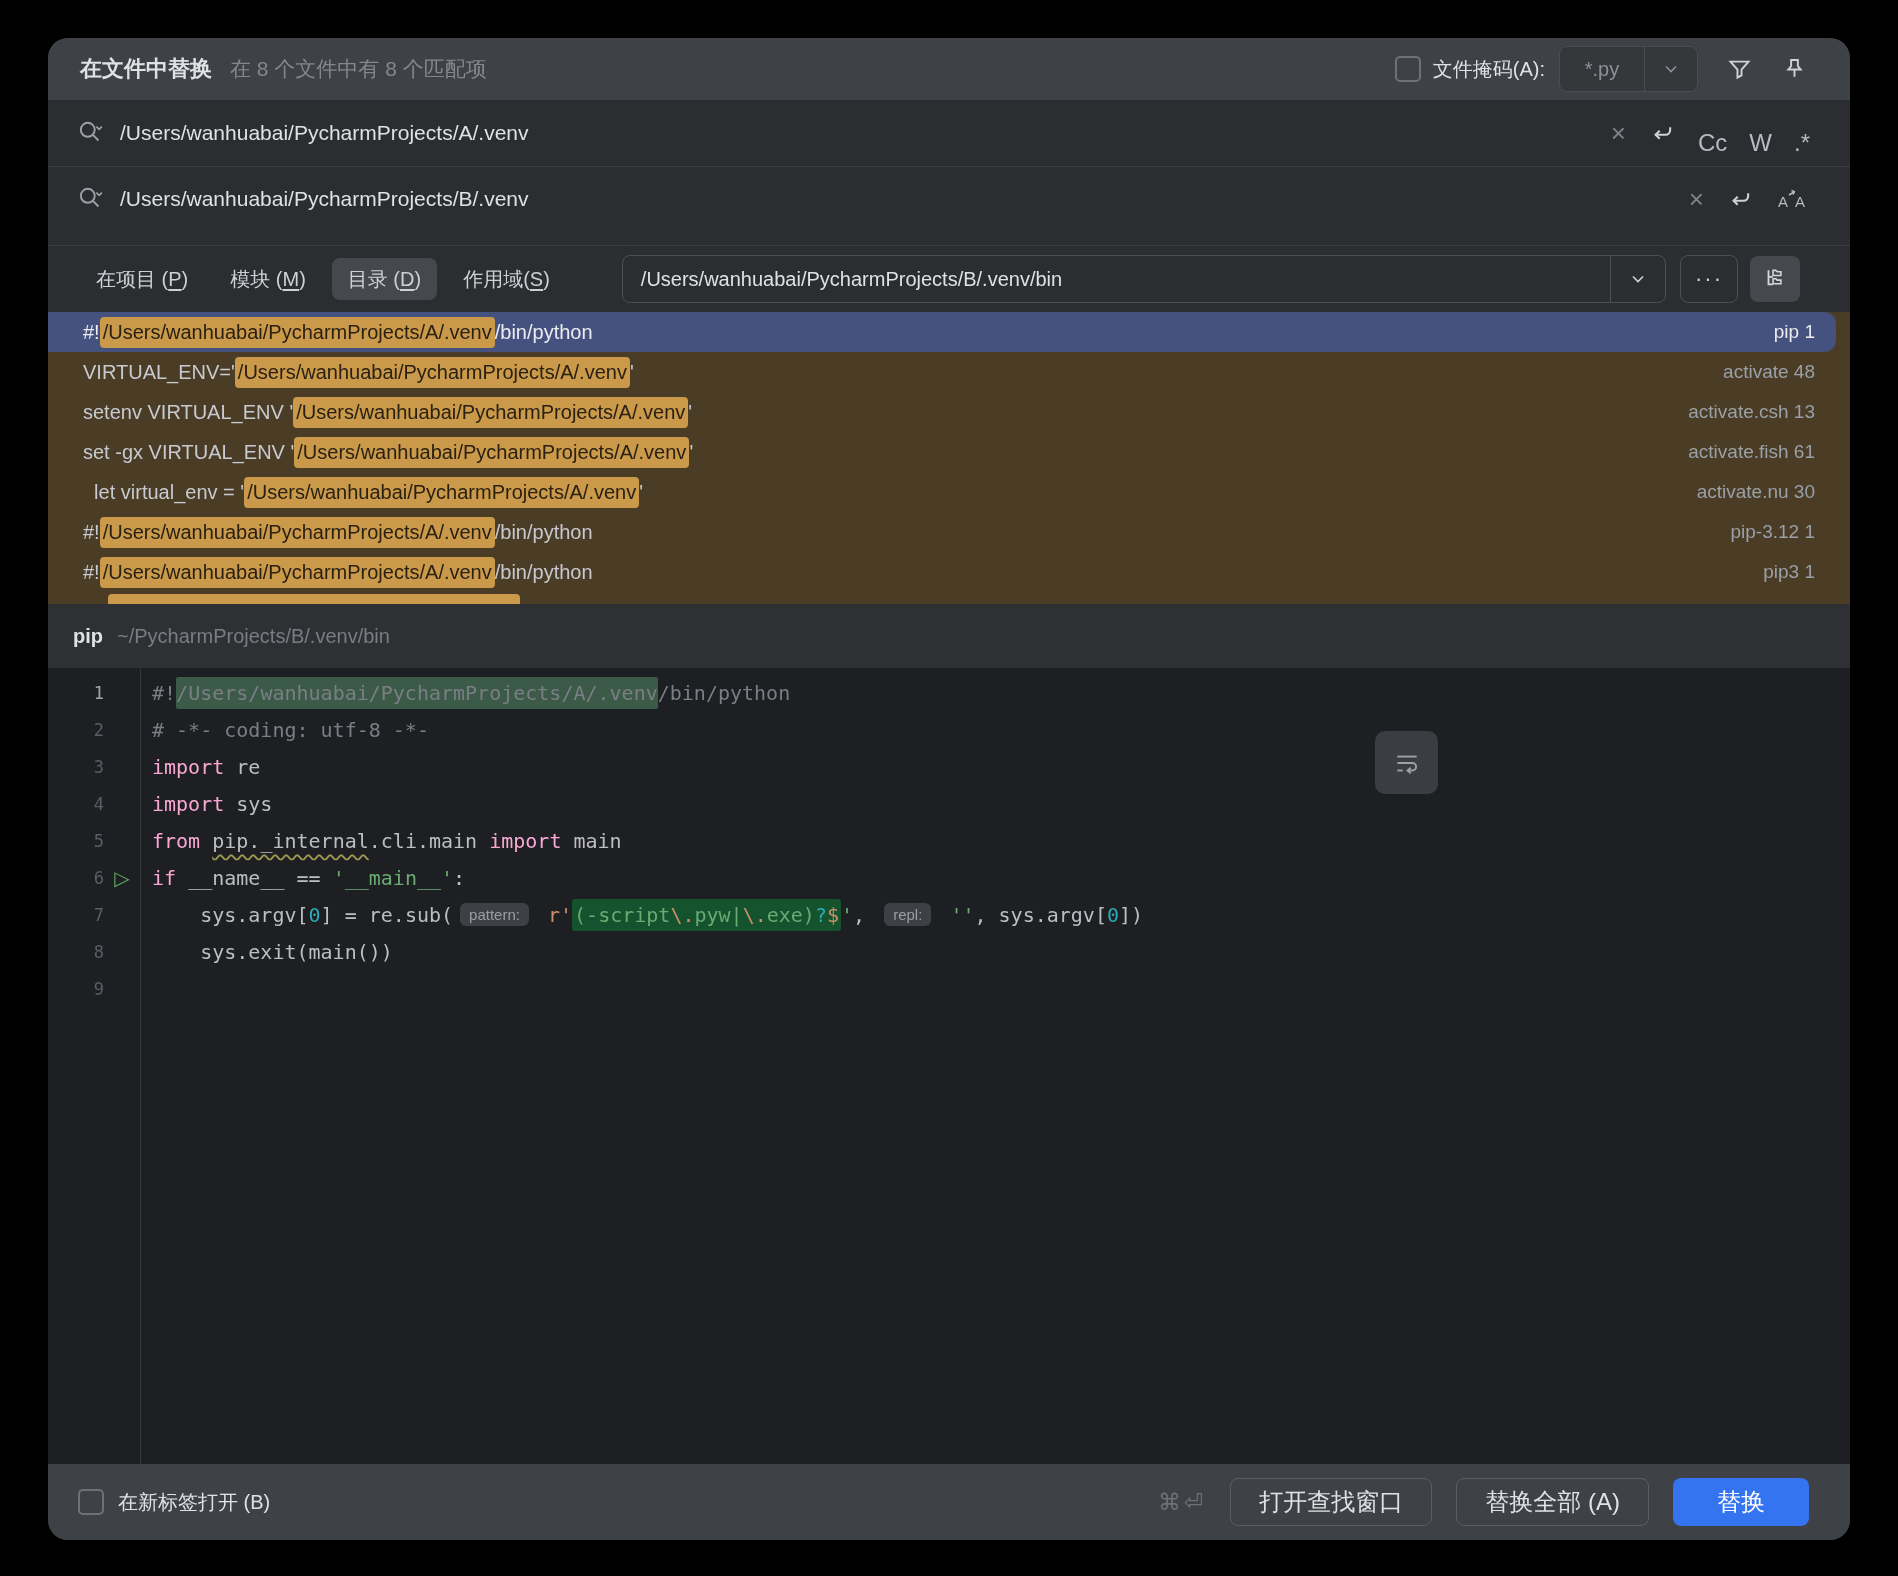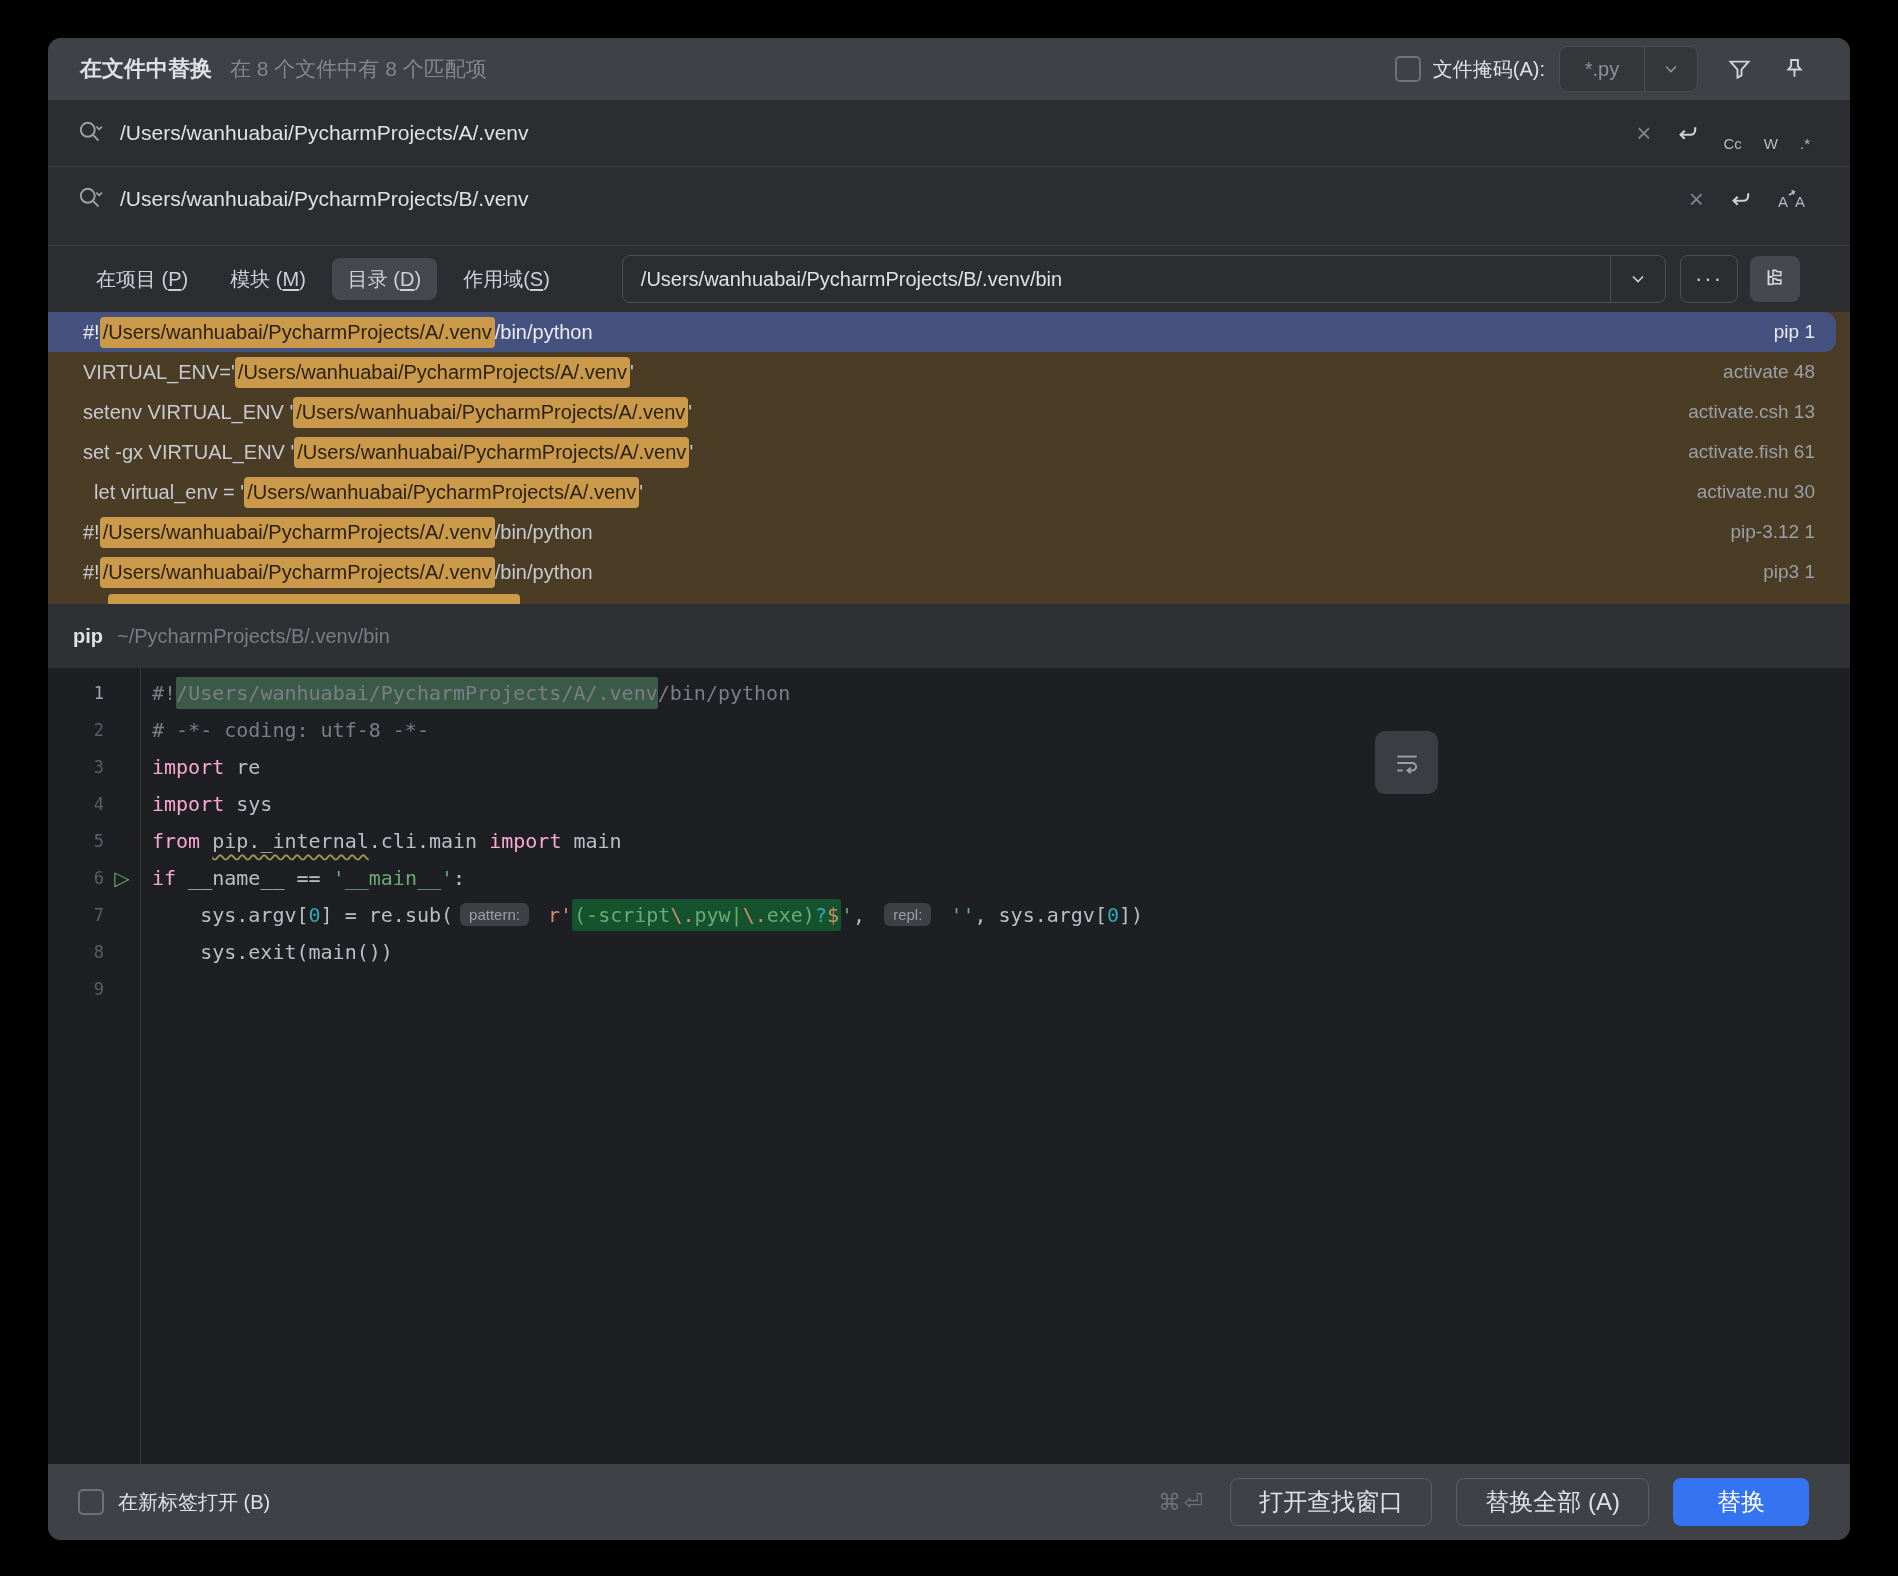--- a/index.html
+++ b/index.html
@@ -1,38 +1,38 @@
 <!DOCTYPE html>
 <html><head>
 <meta charset="utf-8">
 <style>
   html,body{margin:0;padding:0;background:#000;width:1898px;height:1576px;overflow:hidden;
     font-family:"Liberation Sans",sans-serif;-webkit-font-smoothing:antialiased;}
   .dialog{position:absolute;left:48px;top:38px;width:1802px;height:1502px;background:#2B2D30;
-    border-radius:13px;overflow:hidden;display:flex;flex-direction:column;}
+    border-radius:20px;overflow:hidden;display:flex;flex-direction:column;}
   
   .titlebar{height:62px;background:#3E4145;display:flex;align-items:center;padding:0 42px 0 32px;flex:none;}
   .title{color:#DFE1E5;font-size:22px;font-weight:700;}
   .subtitle{color:#83878E;font-size:21px;margin-left:18px;}
   .tb-right{margin-left:auto;display:flex;align-items:center;}
   .checkbox{width:22px;height:22px;border:2px solid #6E7278;border-radius:5px;background:transparent;flex:none;}
   .mask-label{color:#DFE1E5;font-size:20px;margin-left:12px;}
   .mask-combo{display:flex;margin-left:14px;height:44px;border:1px solid #4A4D52;border-radius:8px;background:#35373B;overflow:hidden;}
   .mask-value{width:84px;display:flex;align-items:center;justify-content:center;color:#8C9099;font-size:20px;}
   .mask-chev{width:52px;display:flex;align-items:center;justify-content:center;border-left:1px solid #4A4D52;}
   .tb-icon{margin-left:28px;display:flex;align-items:center;}
   
   .frow{display:flex;align-items:center;padding:0 40px 0 28px;background:#2B2D30;flex:none;}
   .search-row{height:66px;}
   .replace-row{height:64px;border-top:1px solid #3C3E42;}
   .loupe{flex:none;margin-right:14px;display:flex;align-items:center;}
   .field-text{color:#DFE1E5;font-size:21px;white-space:pre;overflow:hidden;flex:1;}
   .f-icons{display:flex;align-items:center;gap:22px;margin-left:20px;}
   .xicon{color:#7E8289;font-size:26px;line-height:1;cursor:default;}
-  .optbtn{color:#B6BAC1;font-size:15px;margin-top:20px;}
+  .optbtn{color:#B6BAC1;font-size:24px;margin-top:20px;}
   
   .scope-row{height:66px;border-top:1px solid #3C3E42;display:flex;align-items:center;
     padding:0 50px 0 32px;background:#2B2D30;flex:none;margin-top:14px;}
   .tabs{display:flex;align-items:center;gap:10px;}
   .tab{height:42px;display:flex;align-items:center;padding:0 16px;border-radius:8px;
     color:#CED0D6;font-size:20px;white-space:pre;}
   .tab.selected{background:#46484D;}
   .tab u{text-underline-offset:3px;}
   .dir-combo{flex:1;margin-left:56px;height:46px;border:1px solid #4D4F55;border-radius:8px;
     display:flex;align-items:center;overflow:hidden;}

